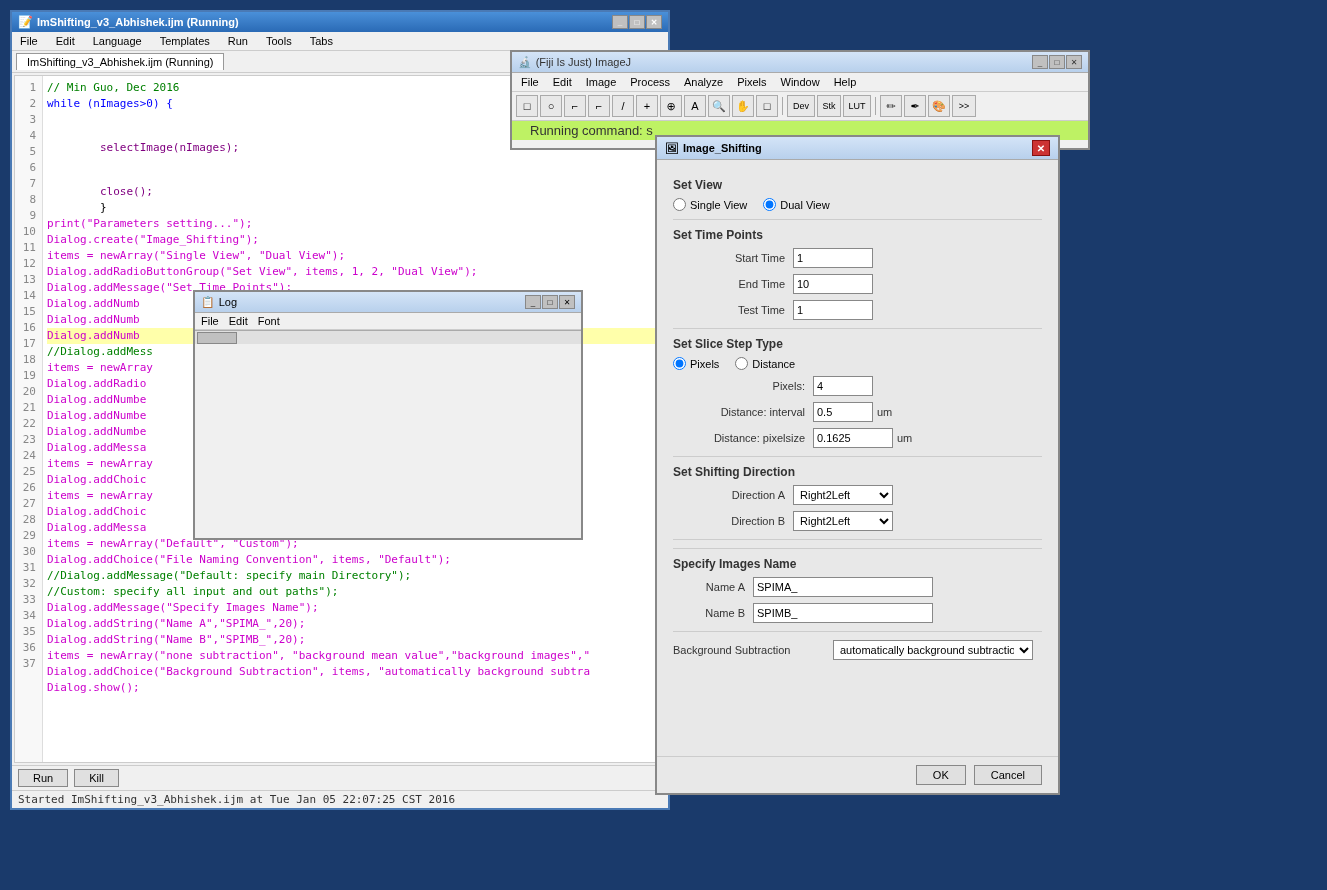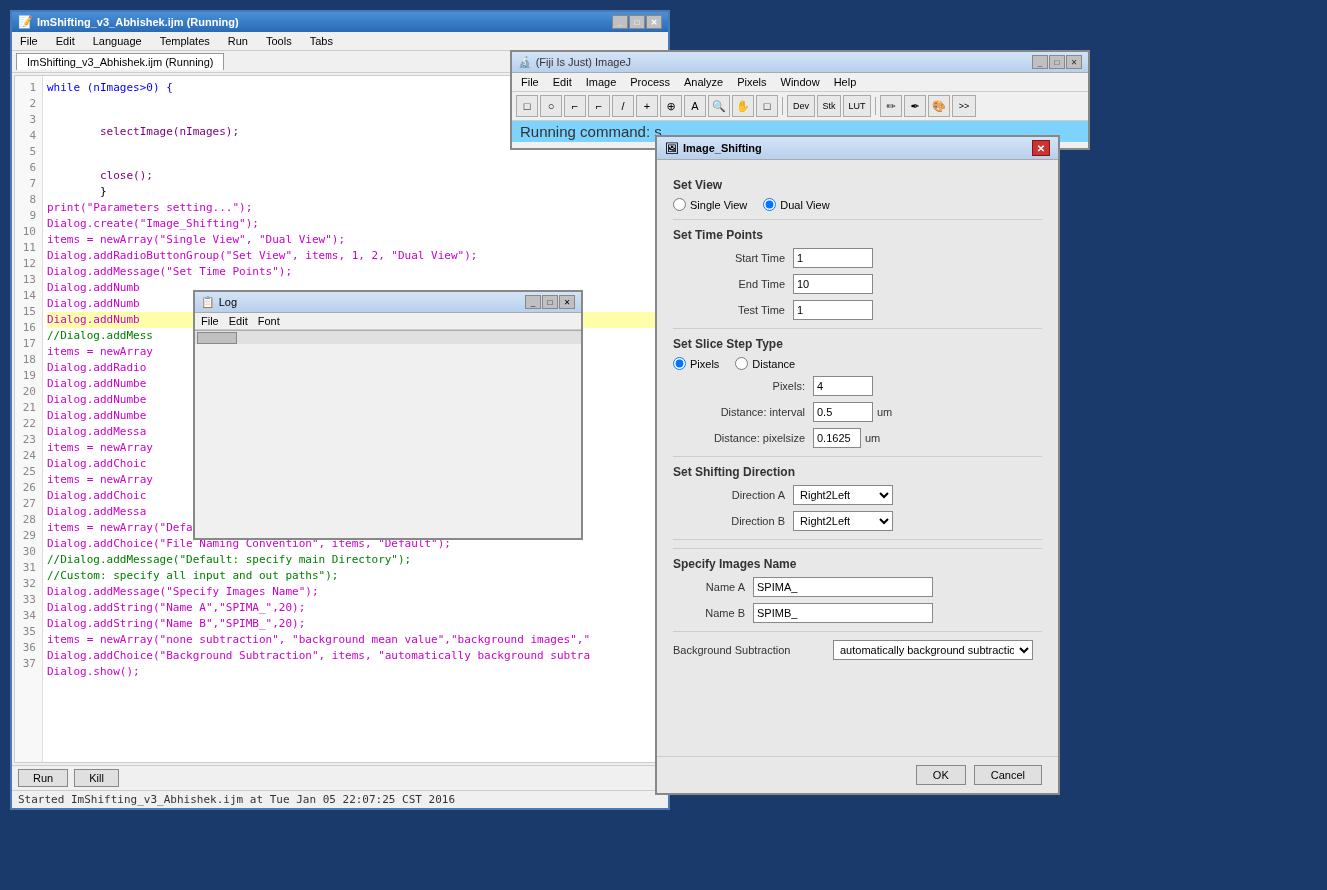--- a/index.html
+++ b/index.html
@@ -156,23 +156,23 @@
     .tool-btn {
       width: 22px; height: 22px;
       border: 1px solid #aaa;
       background: #e8e8e8;
       display: flex; align-items: center; justify-content: center;
       font-size: 11px;
       cursor: pointer;
     }
     .tool-separator { width: 1px; height: 18px; background: #aaa; margin: 0 2px; }
     .imagej-status {
-      background: #7dd3fc;
-      padding: 2px 8px;
-      font-size: 15px;
+      background: #bef264;
+      padding: 2px 18px;
+      font-size: 13px;
       color: #333;
     }
 
     
     .log-window {
       position: absolute;
       top: 290px; left: 193px;
       width: 390px;
       height: 250px;
       background: #f0f0f0;
@@ -390,20 +390,21 @@
         <div>30</div>
       <div>31</div>
         <div>32</div>
         <div>33</div>
         <div>34</div>
         <div>35</div>
       <div>36</div>
         <div>37</div>
     </div>
     <div class="code-content" id="code-content">
+        <div class="code-line c-green">// Min Guo, Dec 2016</div>
         <div class="code-line"></div>
         <div class="code-line c-blue">while (nImages&gt;0) {</div>
         <div class="code-line c-purple">        selectImage(nImages);</div>
         <div class="code-line c-purple">        close();</div>
         <div class="code-line">        }</div>
         <div class="code-line c-magenta">print("Parameters setting...");</div>
         <div class="code-line c-magenta">Dialog.create("Image_Shifting");</div>
         <div class="code-line c-magenta">items = newArray("Single View", "Dual View");</div>
         <div class="code-line c-magenta">Dialog.addRadioButtonGroup("Set View", items, 1, 2, "Dual View");</div>
         <div class="code-line c-magenta">Dialog.addMessage("Set Time Points");</div>
@@ -570,21 +571,21 @@
       <div class="form-label" style="width:140px;">Pixels:</div>
       <input class="form-input" style="width: 60px;" value="4">
     </div>
     <div class="form-row">
       <div class="form-label" style="width:140px;">Distance: interval</div>
       <input class="form-input" style="width: 60px;" value="0.5">
       <span class="form-unit">um</span>
     </div>
     <div class="form-row">
       <div class="form-label" style="width:140px;">Distance: pixelsize</div>
-      <input class="form-input" style="width: 48px;" value="0.1625">
+      <input class="form-input" style="width: 80px;" value="0.1625">
       <span class="form-unit">um</span>
     </div>
 
     <hr class="divider">
 
     <div class="section-title">Set Shifting Direction</div>
     <div class="form-row">
       <div class="form-label" style="width:120px;">Direction A</div>
       <select class="form-select" style="width:100px;">
         <option>Right2Left</option>

